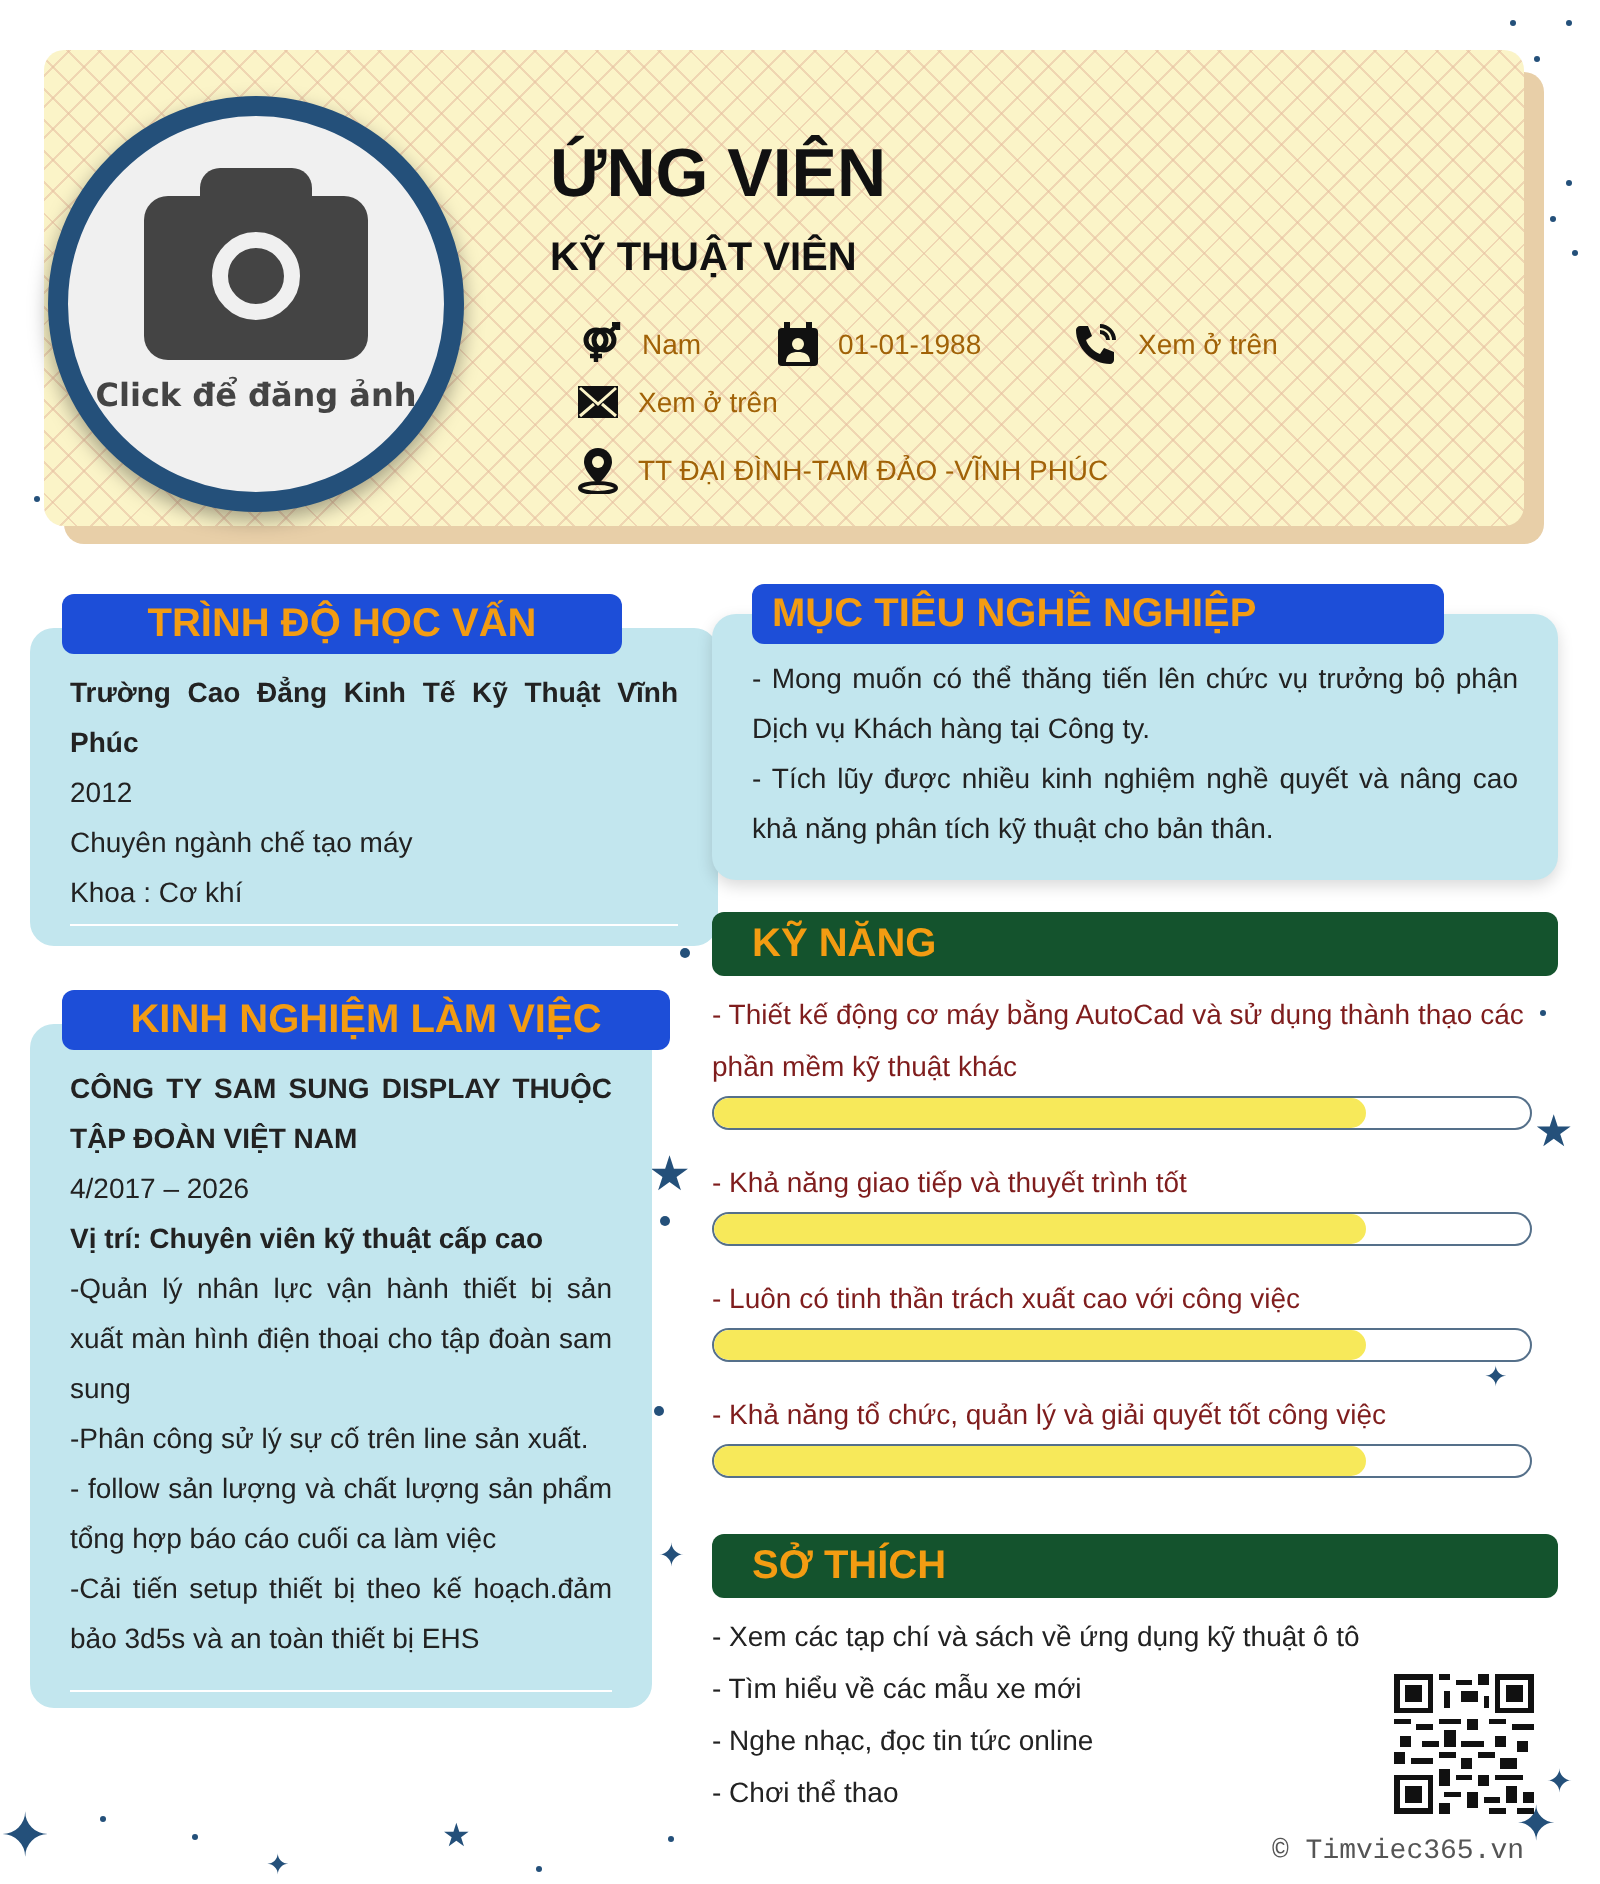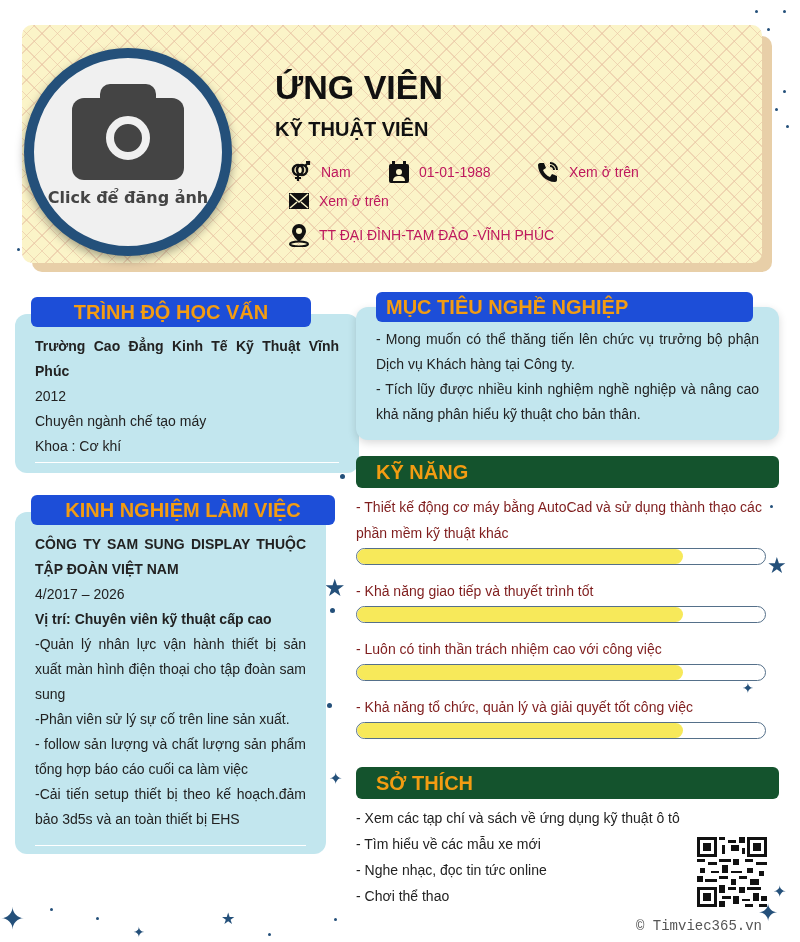--- a/index.html
+++ b/index.html
@@ -20,21 +20,21 @@
     display: flex; flex-direction: column; align-items: center; cursor: pointer;
   }
   .cam { margin-top: 26px; position: relative; width: 112px; height: 96px; }
   .cam .bump { position: absolute; left: 28px; top: 0; width: 56px; height: 20px; background: #444; border-radius: 10px 10px 0 0; }
   .cam .body { position: absolute; left: 0; top: 14px; width: 112px; height: 82px; background: #444; border-radius: 12px; }
   .cam .lens { position: absolute; left: 34px; top: 32px; width: 44px; height: 44px; border-radius: 50%; border: 8px solid #f0f0f0; background: #444; }
   .avatar .upload { margin-top: 8px; font-family: "DejaVu Sans", sans-serif; font-size: 16px; color: #444; font-weight: bold; }
 
   .name { position: absolute; left: 275px; top: 68px; font-size: 34px; font-weight: bold; color: #111; }
   .title { position: absolute; left: 275px; top: 118px; font-size: 20px; font-weight: bold; color: #111; }
-  .info { position: absolute; font-size: 14px; color: #be185d; display: flex; align-items: center; }
+  .info { position: absolute; font-size: 14px; color: #a16207; display: flex; align-items: center; }
   .info svg { margin-right: 10px; }
 
   .card { position: absolute; background: #c2e6ee; border-radius: 12px; }
   .card-title {
     position: absolute; background: #1d4ed8; border-radius: 6px; color: #f39c12; font-weight: bold;
     font-size: 20px; text-align: center; line-height: 30px;
   }
   .card .body { position: absolute; left: 20px; right: 20px; font-size: 14px; line-height: 25px; color: #222; text-align: justify; }
   .card .body .b { font-weight: bold; }
   .card .rule { position: absolute; left: 20px; right: 20px; height: 1px; background: #fff; }
@@ -149,49 +149,49 @@
   <div class="rule" style="top:148px"></div>
 </div>
 <div class="card-title" style="left:31px;top:297px;width:280px">TRÌNH ĐỘ HỌC VẤN</div>
 
 <div class="card" style="left:15px;top:512px;width:311px;height:342px">
   <div class="body" style="top:20px">
     <div class="b">CÔNG TY SAM SUNG DISPLAY THUỘC TẬP ĐOÀN VIỆT NAM</div>
     <div>4/2017 – 2026</div>
     <div class="b">Vị trí: Chuyên viên kỹ thuật cấp cao</div>
     <div>-Quản lý nhân lực vận hành thiết bị sản xuất màn hình điện thoại cho tập đoàn sam sung</div>
-    <div>-Phân viên sử lý sự cố trên line sản xuất.</div>
+    <div>-Phân công sử lý sự cố trên line sản xuất.</div>
     <div>- follow sản lượng và chất lượng sản phẩm tổng hợp báo cáo cuối ca làm việc</div>
     <div>-Cải tiến setup thiết bị theo kế hoạch.đảm bảo 3d5s và an toàn thiết bị EHS</div>
   </div>
   <div class="rule" style="top:333px"></div>
 </div>
 <div class="card-title" style="left:31px;top:495px;width:304px;font-size:20px">KINH NGHIỆM LÀM VIỆC</div>
 
 <div class="card" style="left:356px;top:307px;width:423px;height:133px;box-shadow:0 3px 8px rgba(0,0,0,0.15)">
   <div class="body" style="top:20px">
     <div>- Mong muốn có thể thăng tiến lên chức vụ trưởng bộ phận Dịch vụ Khách hàng tại Công ty.</div>
-    <div>- Tích lũy được nhiều kinh nghiệm nghề nghiệp và nâng cao khả năng phân hiểu kỹ thuật cho bản thân.</div>
-  </div>
-</div>
-<div class="card-title" style="left:376px;top:292px;width:377px;text-align:left;padding-left:10px">MỤC TIÊU NGHỀ NGHIỆP</div>
+    <div>- Tích lũy được nhiều kinh nghiệm nghề quyết và nâng cao khả năng phân tích kỹ thuật cho bản thân.</div>
+  </div>
+</div>
+<div class="card-title" style="left:376px;top:292px;width:346px;text-align:left;padding-left:10px">MỤC TIÊU NGHỀ NGHIỆP</div>
 
 <div class="sec-title" style="top:456px">KỸ NĂNG</div>
 
 <div class="skill-label" style="top:494px">- Thiết kế động cơ máy bằng AutoCad và sử dụng thành thạo các phần mềm kỹ thuật khác</div>
 <div class="bar" style="top:548px">
     <div class="fill" style="width:80%"></div>
   </div>
 
 <div class="skill-label" style="top:578px">- Khả năng giao tiếp và thuyết trình tốt</div>
 <div class="bar" style="top:606px">
     <div class="fill" style="width:80%"></div>
   </div>
 
-<div class="skill-label" style="top:636px">- Luôn có tinh thần trách nhiệm cao với công việc</div>
+<div class="skill-label" style="top:636px">- Luôn có tinh thần trách xuất cao với công việc</div>
 <div class="bar" style="top:664px">
     <div class="fill" style="width:80%"></div>
   </div>
 
 <div class="skill-label" style="top:694px">- Khả năng tổ chức, quản lý và giải quyết tốt công việc</div>
 <div class="bar" style="top:722px">
     <div class="fill" style="width:80%"></div>
   </div>
 
 <div class="sec-title" style="top:767px">SỞ THÍCH</div>

